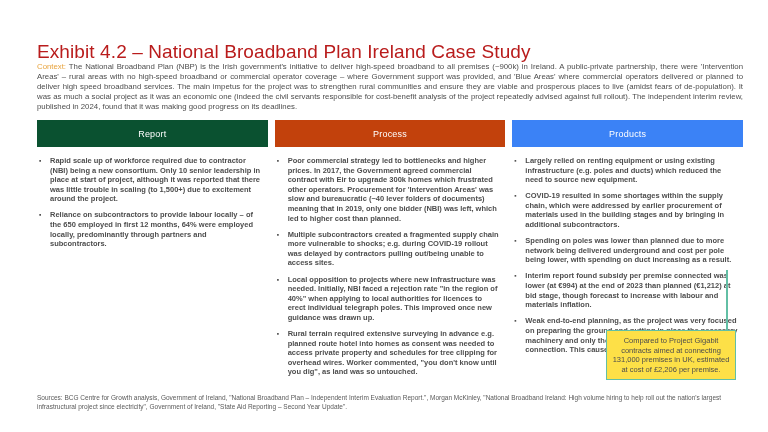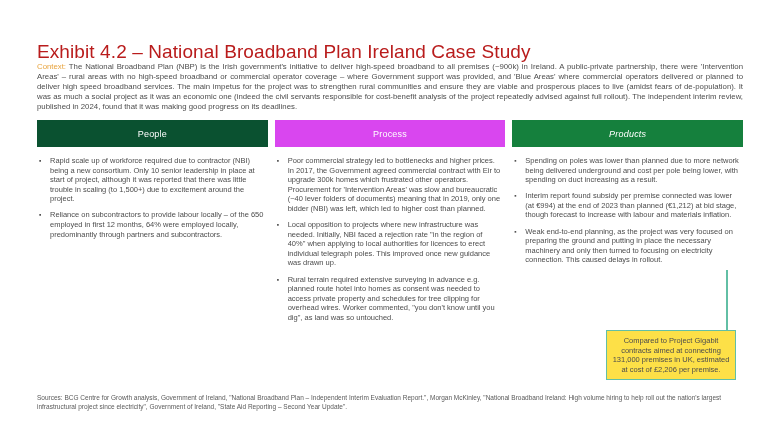--- a/index.html
+++ b/index.html
@@ -53,20 +53,21 @@
   }
   .col-body { margin-top: 9px; padding-right: 4px; }
   .col-body ul { list-style: none; margin: 0; padding: 0; }
   .col-body li {
     position: relative;
     padding-left: 13px;
     font-size: 7.5px;
     line-height: 9.6px;
     color: #4d4d4d;
     margin-bottom: 6.5px;
+    font-weight: bold;
   }
   .col-body li::before {
     content: "▪";
     position: absolute;
     left: 2px;
     top: 0;
     font-size: 6.5px;
     color: #4d4d4d;
   }
   .callout {
@@ -107,42 +108,45 @@
 <div class="slide">
 
   <div class="title">Exhibit 4.2 – National Broadband Plan Ireland Case Study</div>
 
   <div class="context">
     <span class="ctx-label">Context:</span><span> The National Broadband Plan (NBP) is the Irish government's initiative to deliver high-speed broadband to all premises (~900k) in Ireland. A public-private partnership, there were 'Intervention Areas' – rural areas with no high-speed broadband or commercial operator coverage – where Government support was provided, and 'Blue Areas' where commercial operators delivered or planned to deliver high speed broadband services. The main impetus for the project was to strengthen rural communities and ensure they are viable and prosperous places to live (amidst fears of de-population). It was as much a social project as it was an economic one (indeed the civil servants responsible for cost-benefit analysis of the project repeatedly advised against full rollout). The independent interim review, published in 2024, found that it was making good progress on its deadlines.</span>
   </div>
 
   <div class="columns">
     <div class="column">
-      <div class="col-header" style="background-color: rgb(10, 81, 48);">People</div>
+      <div class="col-header" style="background-color: rgb(10, 81, 48);">Report</div>
       <div class="col-body">
         <ul>
             <li>Rapid scale up of workforce required due to contractor (NBI) being a new consortium. Only 10 senior leadership in place at start of project, although it was reported that there was little trouble in scaling (to 1,500+) due to excitement around the project.</li>
             <li>Reliance on subcontractors to provide labour locally – of the 650 employed in first 12 months, 64% were employed locally, predominantly through partners and subcontractors.</li>
           </ul>
       </div>
     </div>
     <div class="column">
-      <div class="col-header" style="background-color: #d946ef;">Process</div>
+      <div class="col-header" style="background-color: #c2410c;">Process</div>
       <div class="col-body">
         <ul>
             <li>Poor commercial strategy led to bottlenecks and higher prices. In 2017, the Government agreed commercial contract with Eir to upgrade 300k homes which frustrated other operators. Procurement for 'Intervention Areas' was slow and bureaucratic (~40 lever folders of documents) meaning that in 2019, only one bidder (NBI) was left, which led to higher cost than planned.</li>
+            <li>Multiple subcontractors created a fragmented supply chain more vulnerable to shocks; e.g. during COVID-19 rollout was delayed by contractors pulling out/being unable to access sites.</li>
             <li>Local opposition to projects where new infrastructure was needed. Initially, NBI faced a rejection rate "in the region of 40%" when applying to local authorities for licences to erect individual telegraph poles. This improved once new guidance was drawn up.</li>
             <li>Rural terrain required extensive surveying in advance e.g. planned route hotel into homes as consent was needed to access private property and schedules for tree clipping for overhead wires. Worker commented, "you don't know until you dig", as land was so untouched.</li>
           </ul>
       </div>
     </div>
     <div class="column">
-      <div class="col-header" style="background-color: #15803d; font-style: italic;">Products</div>
+      <div class="col-header" style="background-color: #3b82f6;">Products</div>
       <div class="col-body">
         <ul>
+            <li>Largely relied on renting equipment or using existing infrastructure (e.g. poles and ducts) which reduced the need to source new equipment.</li>
+            <li>COVID-19 resulted in some shortages within the supply chain, which were addressed by earlier procurement of materials used in the building stages and by bringing in additional subcontractors.</li>
             <li>Spending on poles was lower than planned due to more network being delivered underground and cost per pole being lower, with spending on duct increasing as a result.</li>
             <li>Interim report found subsidy per premise connected was lower (at €994) at the end of 2023 than planned (€1,212) at bid stage, though forecast to increase with labour and materials inflation.</li>
             <li>Weak end-to-end planning, as the project was very focused on preparing the ground and putting in place the necessary machinery and only then turned to focusing on electricity connection. This caused delays in rollout.</li>
           </ul>
       </div>
     </div>
   </div>
 
   <div class="connector"></div>
 

